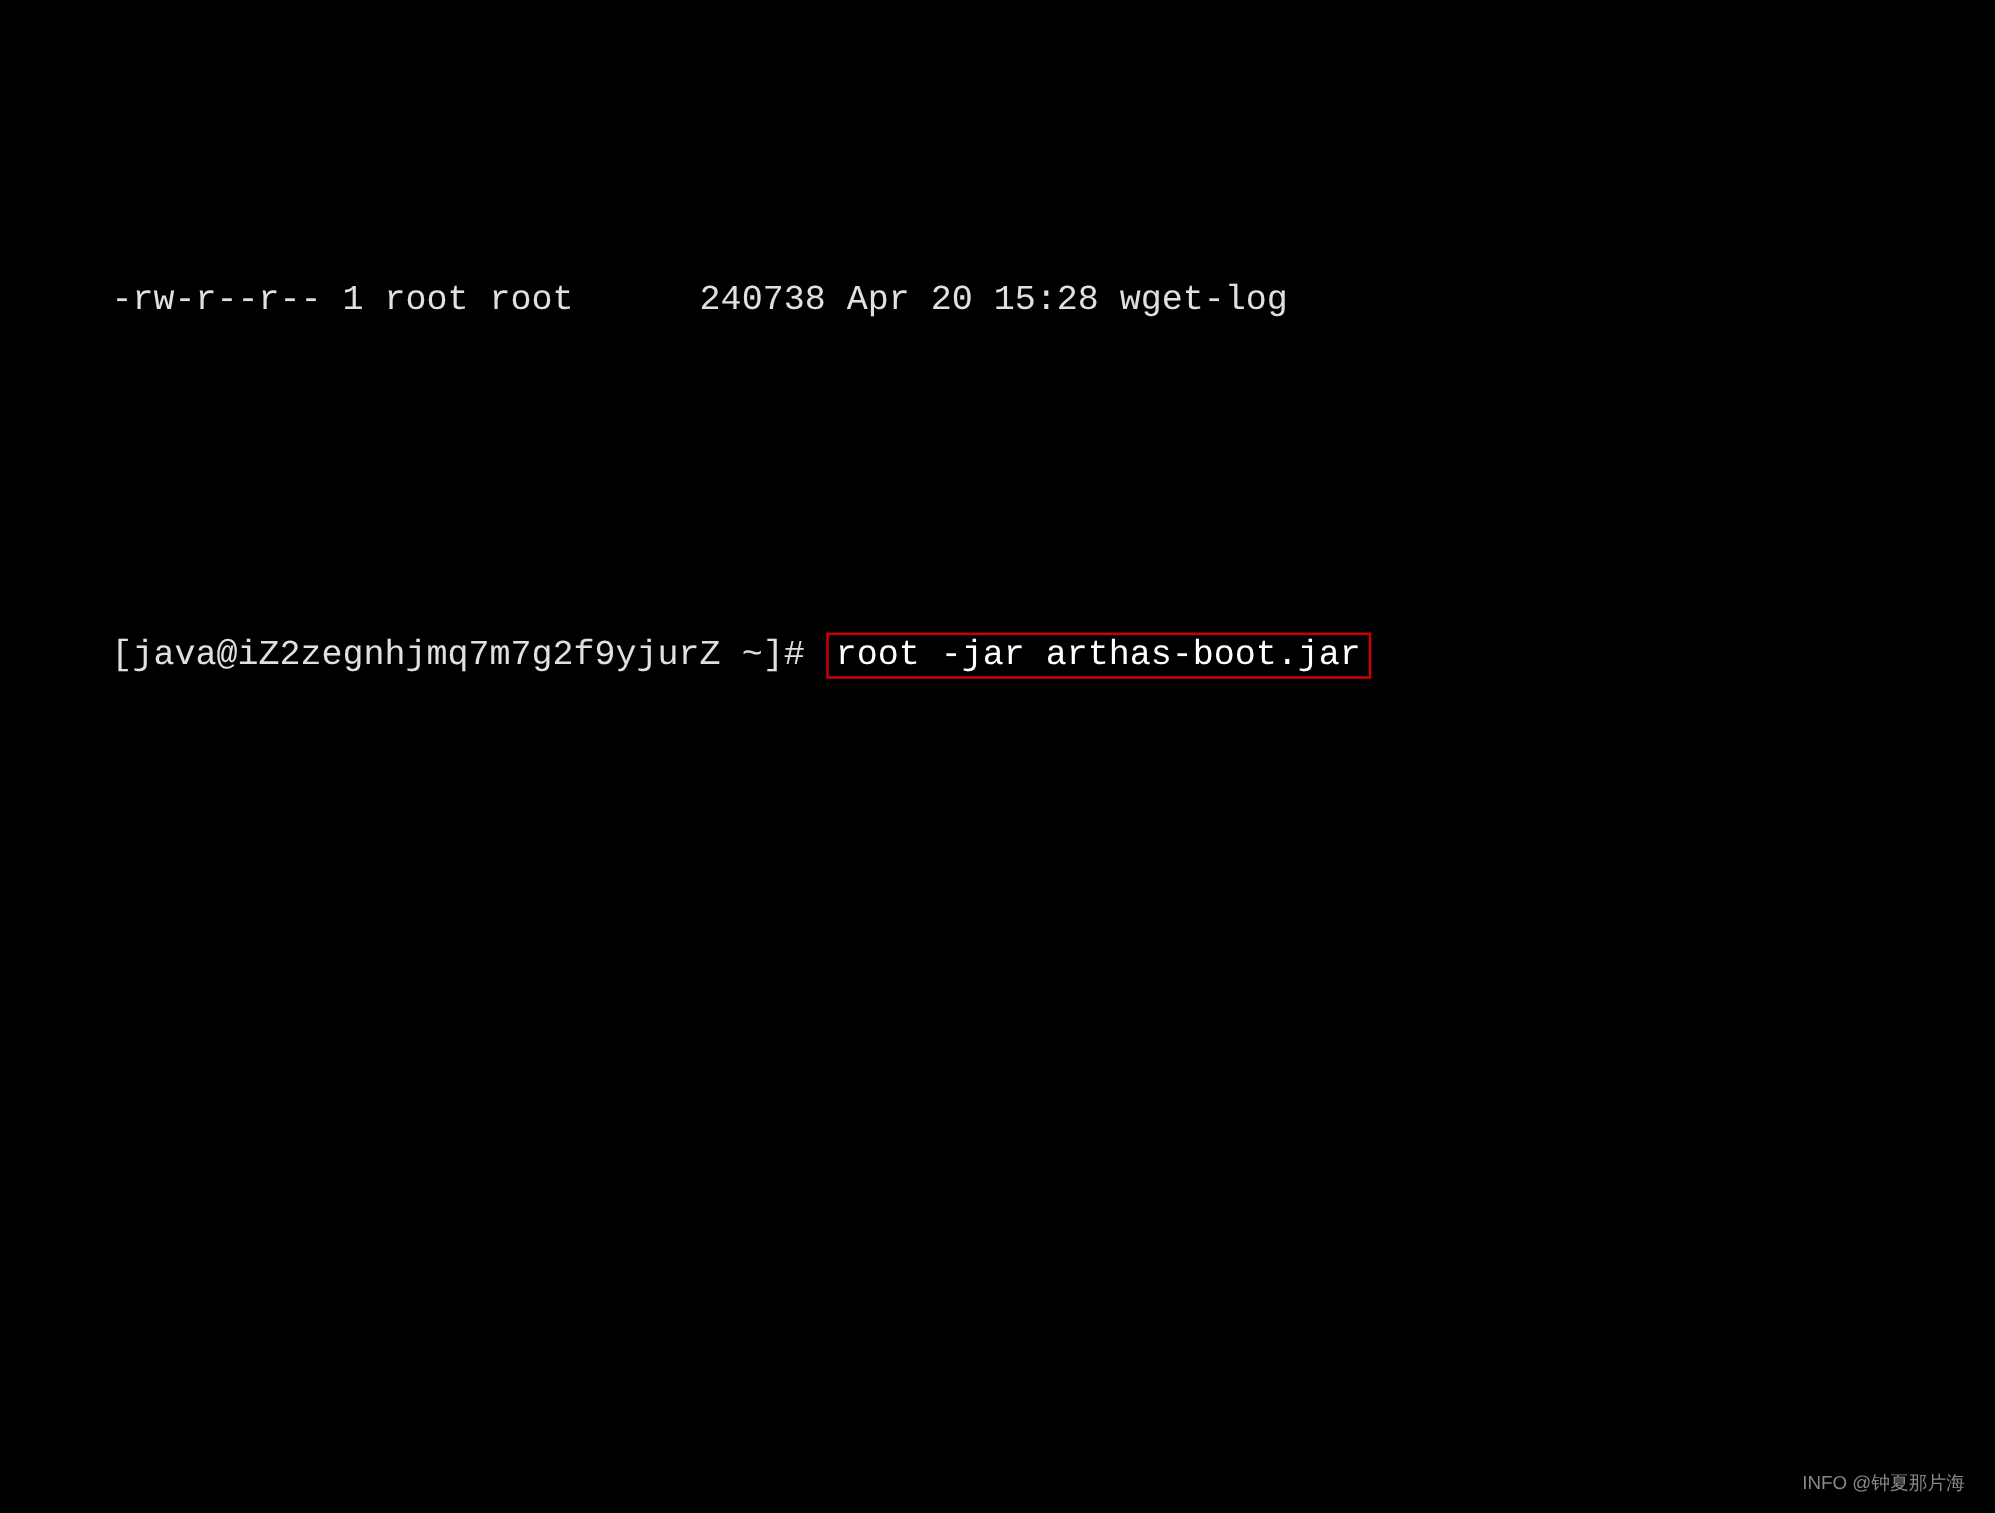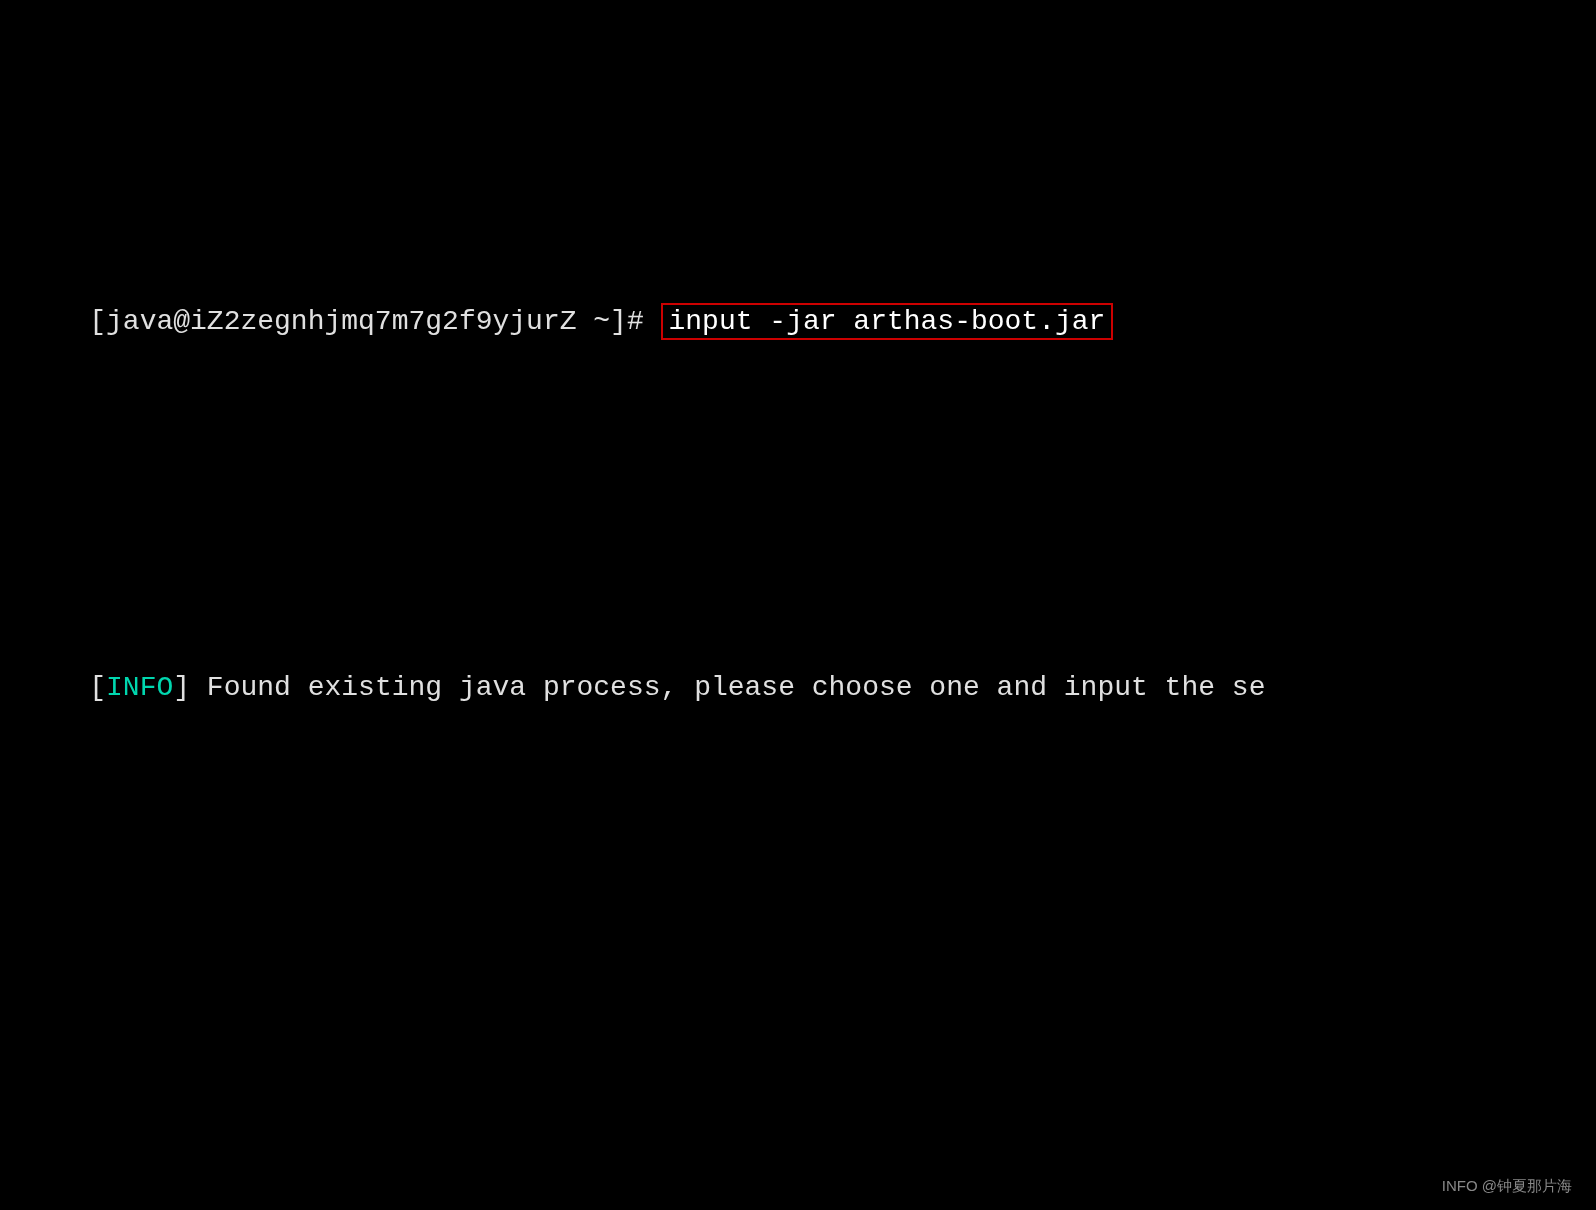--- a/index.html
+++ b/index.html
@@ -41,32 +41,32 @@
       color: #fff;
       padding: 1px 6px;
     }
   </style>
 </head>
 <body>
 
 <div class="terminal">
 
   
+  <span class="line">
+    <span style="color:#e0e0e0;">-rw-r--r-- 1 root root      240738 Apr 20 15:28 wget-log</span>
+  </span>
 
   
   <span class="line">
-    <span style="color:#e0e0e0;">[java@iZ2zegnhjmq7m7g2f9yjurZ ~]# </span><span class="cmd-box">input -jar arthas-boot.jar</span>
+    <span style="color:#e0e0e0;">[java@iZ2zegnhjmq7m7g2f9yjurZ ~]# </span><span class="cmd-box">root -jar arthas-boot.jar</span>
   </span>
 
   
 
   
-  <span class="line">
-    <span style="color:#e0e0e0;">[</span><span style="color:#00d7af;">INFO</span><span style="color:#e0e0e0;">] Found existing java process, please choose one and input the se</span>
-  </span>
 
   
   
 
   
   
 
   
   
 

